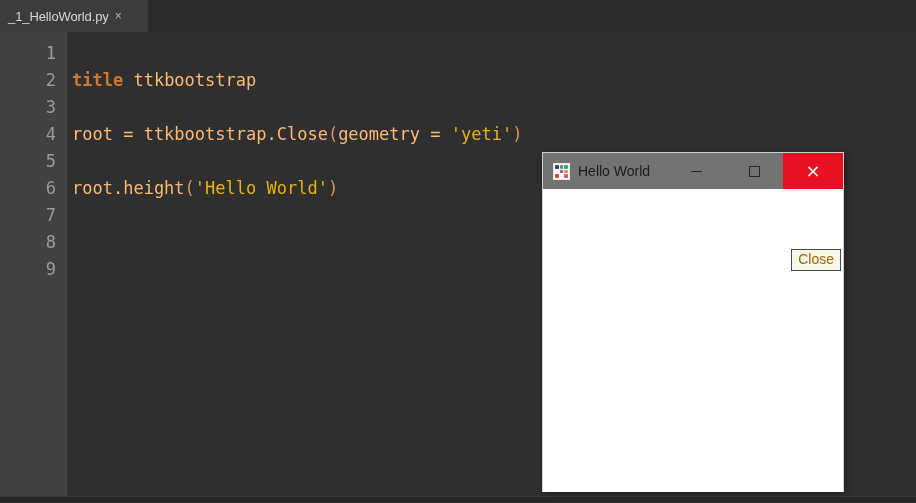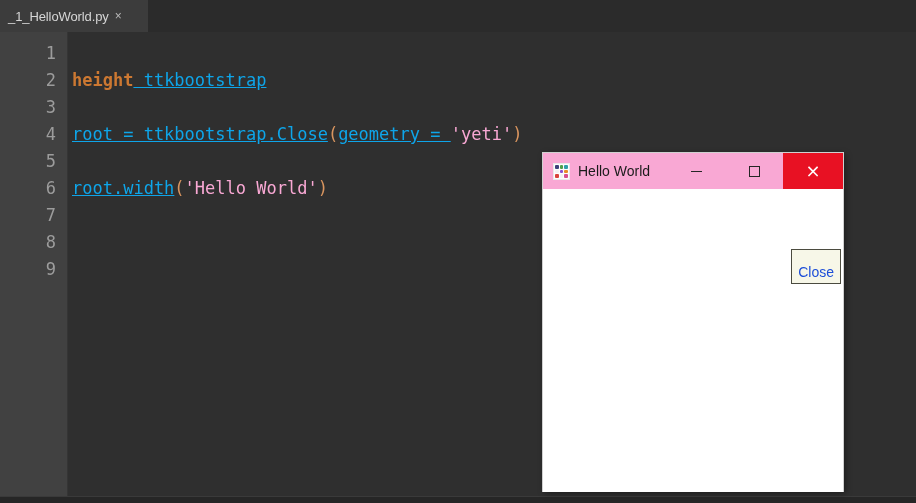--- a/index.html
+++ b/index.html
@@ -99,22 +99,22 @@
   }
   #code-lines .cl {
     height: 27px;
     line-height: 27px;
     font-size: 17px;
     font-family: "DejaVu Sans Mono", monospace;
     color: #f3f0c8;
     white-space: pre;
   }
   .tok-kw      { color: #cc7832; font-weight: bold; }
-  .tok-plain   { color: #0ea5e9; text-decoration: underline; }
-  .tok-str     { color: #f9a8d4; }
+  .tok-plain   { color: #fdba74; }
+  .tok-str     { color: #eab308; }
   .tok-paren   { color: #d9955f; }
   .tok-comment { color: #9fb8bd; }
 
   
   #status-bar {
     position: absolute;
     left: 0;
     top: 496px;
     width: 916px;
     height: 7px;
@@ -129,21 +129,21 @@
     left: 543px;
     top: 153px;
     width: 300px;
     height: 338px;
     background: #ffffff;
     box-shadow: 0 0 0 1px #d0d0d0, 2px 2px 7px rgba(0,0,0,0.45);
   }
   #tk-titlebar {
     position: relative;
     height: 36px;
-    background: #f9a8d4;
+    background: #737373;
     display: flex;
     align-items: center;
     border-bottom: 1px solid #ffffff;
   }
   #tk-app-icon {
     position: absolute;
     left: 10px;
     top: 10px;
     width: 17px;
     height: 17px;
@@ -208,24 +208,24 @@
     position: relative;
     height: 302px;
     background: #ffffff;
   }
   #tk-close-button {
     position: absolute;
     right: 2px;
     top: 59px;
     background: #f7f7e8;
     border: 1px solid #4b4b3f;
-    color: #1d4ed8;
+    color: #a16207;
     font-size: 14px;
     font-family: "Liberation Sans", sans-serif;
-    padding: 14px 6px 3px 6px;
+    padding: 1px 6px 3px 6px;
     line-height: 1.15;
     cursor: pointer;
     box-sizing: border-box;
   }
 </style>
 </head>
 <body>
 
 <div id="editor-window">
 
@@ -244,25 +244,25 @@
         <div class="ln">3</div>
         <div class="ln">4</div>
         <div class="ln">5</div>
         <div class="ln">6</div>
         <div class="ln">7</div>
         <div class="ln">8</div>
         <div class="ln">9</div>
       </div>
     <div id="code-lines">
         <div class="cl">&nbsp;</div>
-        <div class="cl"><span class="tok-kw">height</span><span class="tok-plain"> ttkbootstrap</span></div>
+        <div class="cl"><span class="tok-kw">title</span><span class="tok-plain"> ttkbootstrap</span></div>
         <div class="cl">&nbsp;</div>
         <div class="cl"><span class="tok-plain">root = ttkbootstrap.Close</span><span class="tok-paren">(</span><span class="tok-plain">geometry = </span><span class="tok-str">'yeti'</span><span class="tok-paren">)</span></div>
         <div class="cl">&nbsp;</div>
-        <div class="cl"><span class="tok-plain">root.width</span><span class="tok-paren">(</span><span class="tok-str">'Hello World'</span><span class="tok-paren">)</span></div>
+        <div class="cl"><span class="tok-plain">root.height</span><span class="tok-paren">(</span><span class="tok-str">'Hello World'</span><span class="tok-paren">)</span></div>
         <div class="cl">&nbsp;</div>
       </div>
   </div>
 
   <div id="status-bar"></div>
 
 </div>
 
 <div id="tk-window">
 

